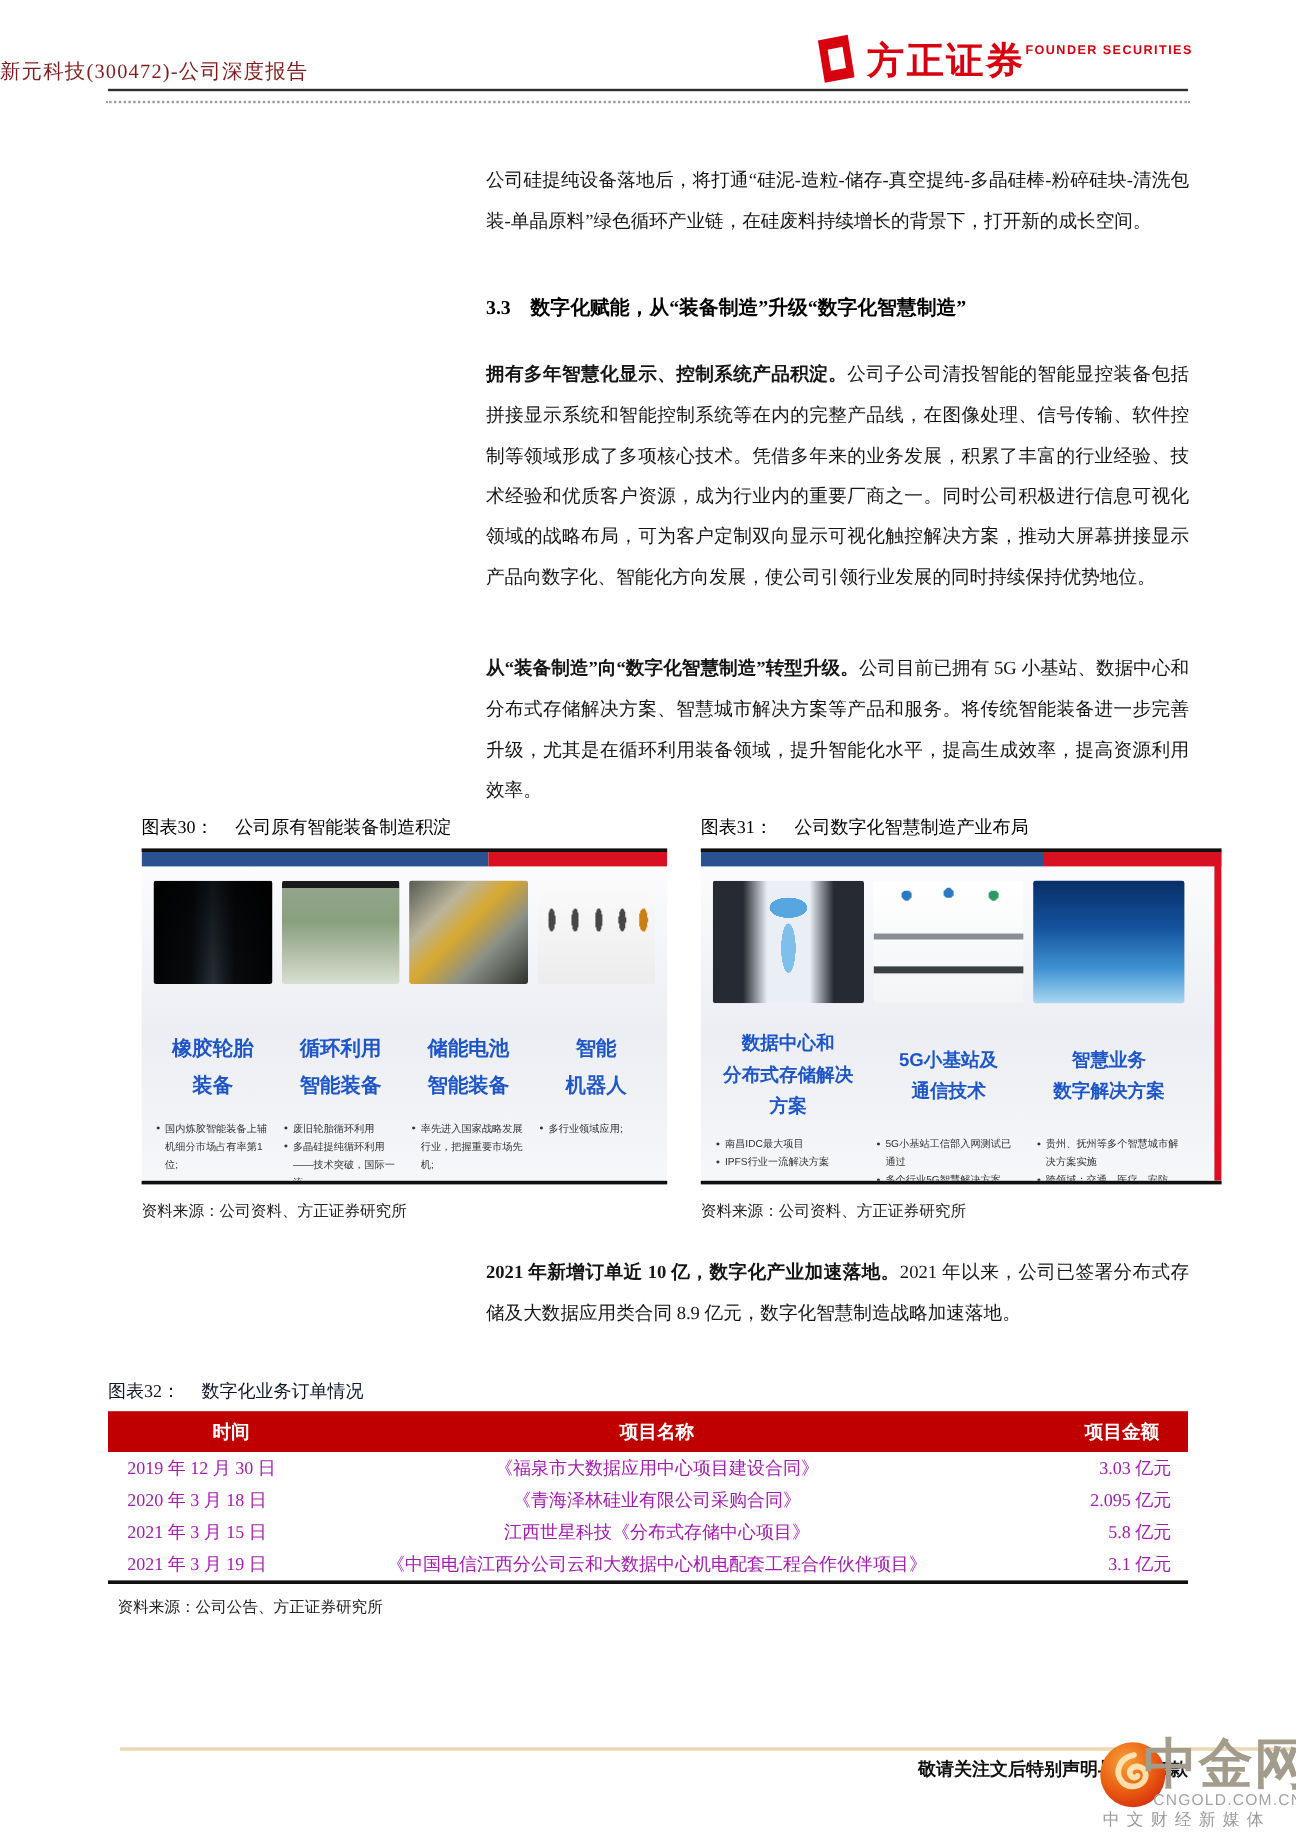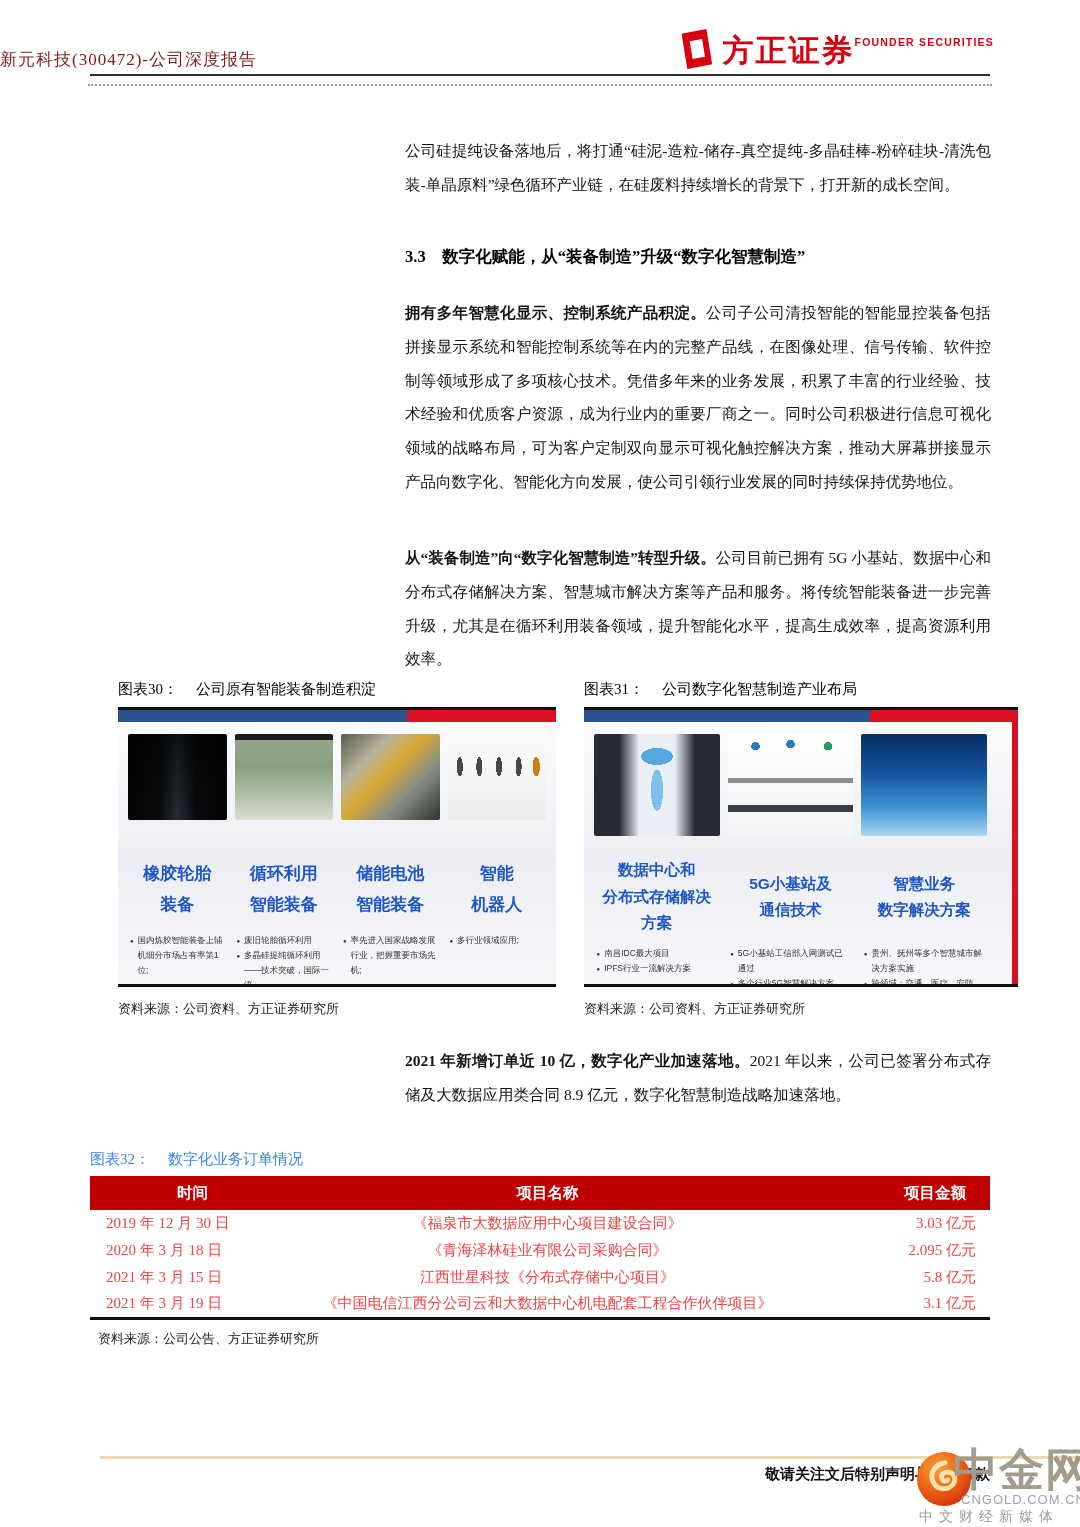--- a/index.html
+++ b/index.html
@@ -72,27 +72,27 @@
       linear-gradient(90deg,#262b33 0 20%,#e9eff5 36% 64%,#262b33 80% 100%); }
   .img-network { background:
       radial-gradient(circle 7px at 22% 12%, #2a7ac0 0 60%, transparent 61%),
       radial-gradient(circle 7px at 50% 10%, #2a7ac0 0 60%, transparent 61%),
       radial-gradient(circle 7px at 80% 12%, #2a9a60 0 60%, transparent 61%),
       linear-gradient(0deg, transparent 0 52%, #8a8f96 52% 57%, transparent 57%),
       linear-gradient(0deg, transparent 0 24%, #3a3f45 24% 30%, transparent 30%),
       linear-gradient(180deg,#ffffff,#f2f4f6); }
   .img-city { background:linear-gradient(180deg,#082f66 0%,#14529e 38%,#3f93d2 72%,#a9d6f2 100%); }
   
-  .tbl-caption { position:absolute; top:1150px; left:90px; font-size:15px; color:#3b82f6; }
+  .tbl-caption { position:absolute; top:1150px; left:90px; font-size:15px; color:#0f172a; }
   .tbl { position:absolute; top:1176px; left:90px; width:900px; border-collapse:collapse;
     border-bottom:3px solid #101010; font-size:15px; }
   .tbl thead th { background:#c00000; color:#fff; font-weight:bold; font-size:15.5px; height:34px; }
   .tbl th.c-time { width:205px; } .tbl th.c-name { width:505px; }
   .tbl th.c-amt  { width:190px; text-align:right; padding-right:24px; }
-  .tbl tbody td { height:27px; color:#ef4444; }
+  .tbl tbody td { height:27px; color:#a21caf; }
   .tbl td.c-time { padding-left:16px; text-align:left; }
   .tbl td.c-name { text-align:center; }
   .tbl td.c-amt  { text-align:right; padding-right:14px; }
   .tbl-src { position:absolute; top:1330px; left:98px; font-size:13px; color:#222; }
   
   .footer-rule { position:absolute; top:1456px; left:100px; width:980px; height:3px; background:#ecd9b4; }
   .page-num { position:absolute; top:1466px; left:0; width:1080px; text-align:center; font-size:15px; color:#222; }
   .disclaimer { position:absolute; top:1465px; right:90px; font-size:15px; font-weight:bold; color:#101010; }
   
   .watermark { position:absolute; left:895px; top:1438px; width:200px; }

